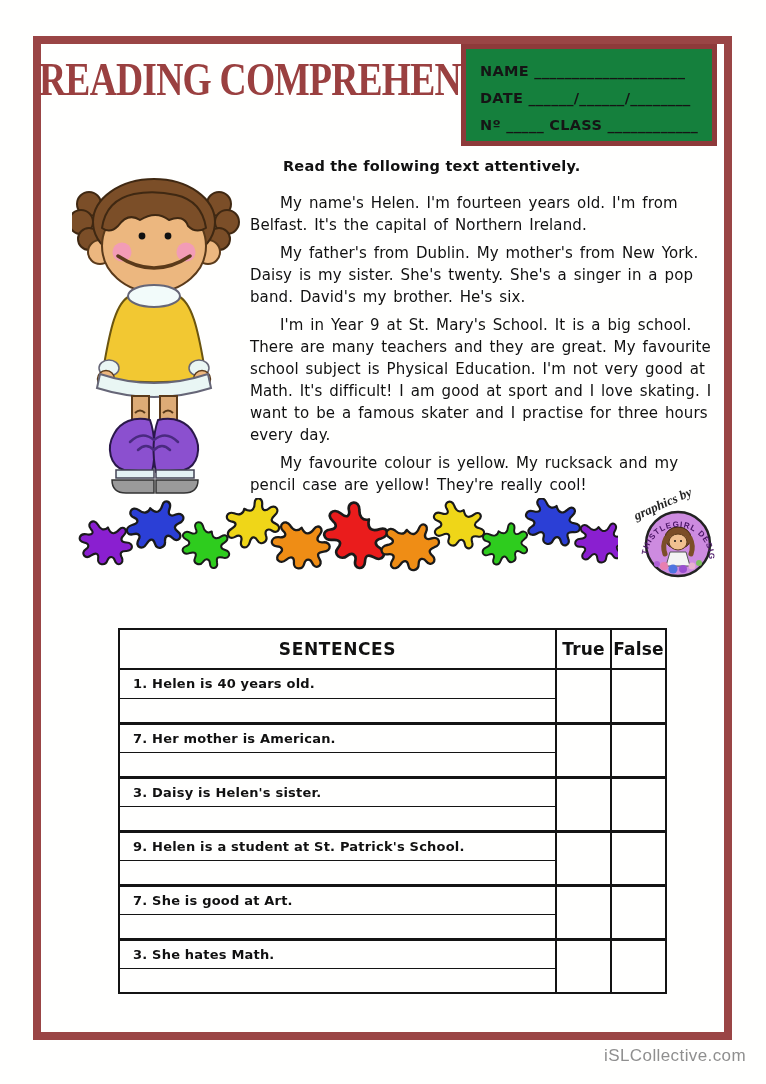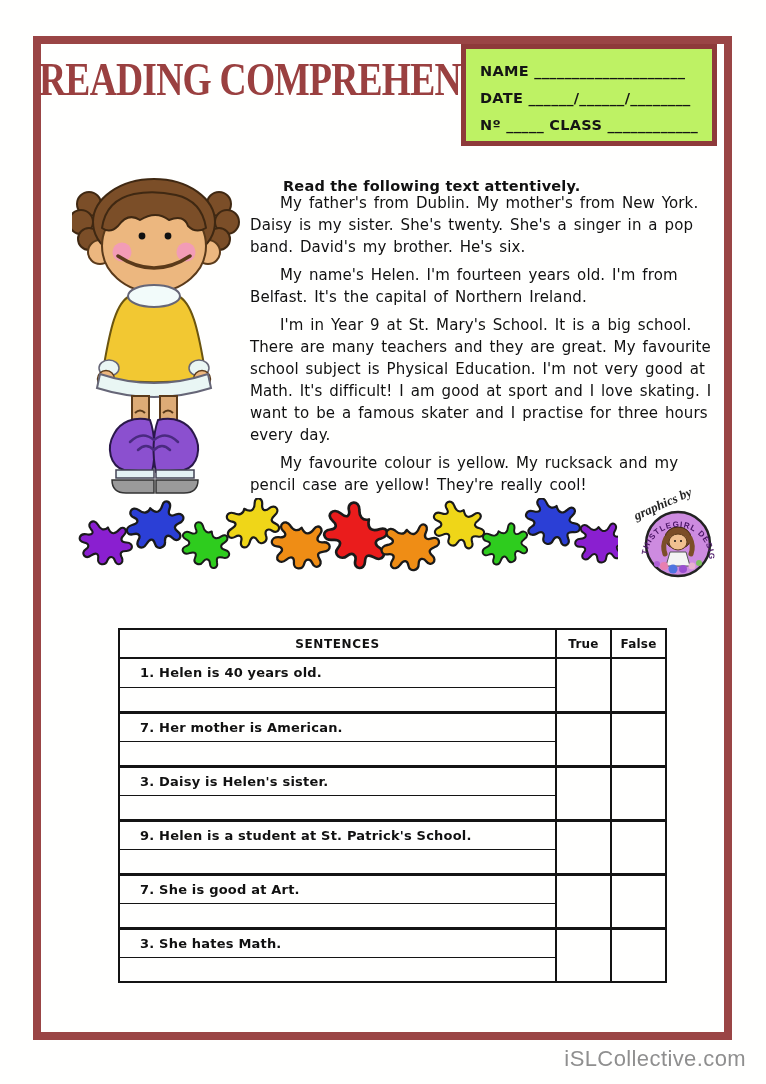--- a/index.html
+++ b/index.html
@@ -5,50 +5,50 @@
   html,body{margin:0;padding:0;background:#fdfcf6;}
   .sheet{position:relative;width:766px;height:1084px;background:#fffffe;overflow:hidden;
          font-family:"DejaVu Sans","Liberation Sans",sans-serif;color:#111;}
   .page-border{position:absolute;left:33px;top:36px;width:683px;height:988px;
                border:8px solid #9a4545;background:transparent;}
   .page-title{position:absolute;left:39px;top:52px;z-index:1;
               font-family:"Liberation Serif","DejaVu Serif",serif;font-weight:bold;
               font-size:47px;color:#9a4040;letter-spacing:-1px;white-space:nowrap;
               transform:scaleX(0.80);transform-origin:left top;}
   .name-box{position:absolute;left:461px;top:44px;width:256px;height:102px;z-index:2;
-            background:#bef264;border:5px solid #8e3a3a;box-sizing:border-box;
+            background:#15803d;border:5px solid #8e3a3a;box-sizing:border-box;
             padding:9px 0 0 14px;}
   .nb-row{font-weight:bold;font-size:14.5px;line-height:27px;letter-spacing:0.3px;color:#151515;}
   .girl{position:absolute;left:72px;top:170px;width:170px;height:335px;}
   .instruction{position:absolute;left:250px;top:158px;width:480px;
-               font-weight:bold;font-size:14.5px;padding-left:33px;letter-spacing:0.2px;margin-top:20px;}
+               font-weight:bold;font-size:14.5px;padding-left:33px;letter-spacing:0.2px;}
   .reading{position:absolute;left:250px;top:192px;width:478px;}
   .reading p{margin:0 0 6px 0;font-size:15px;line-height:22px;text-indent:30px;
              word-spacing:2px;letter-spacing:0.1px;font-weight:500;}
   .splats{position:absolute;left:78px;top:498px;width:540px;height:78px;}
   .stamp{position:absolute;left:630px;top:480px;width:96px;height:100px;}
   .stamp-caption{position:absolute;left:2px;top:16px;z-index:2;white-space:nowrap;
                  font-family:"Liberation Serif","DejaVu Serif",serif;font-style:italic;
                  font-weight:bold;font-size:13px;color:#222;transform:rotate(-24deg);}
   .section-a{position:absolute;left:152px;top:583px;width:560px;
              font-weight:bold;font-size:13.5px;letter-spacing:0.2px;}
   .section-a .lbl{margin-right:12px;}
   .tf-table{position:absolute;left:118px;top:628px;width:546px;border-collapse:collapse;
             table-layout:fixed;}
   .tf-table th,.tf-table td{border:2px solid #141414;padding:0;box-sizing:border-box;}
-  .tf-table th{height:29px;font-size:12px;font-weight:bold;text-align:center;letter-spacing:0.6px;}
+  .tf-table th{height:40px;font-size:17px;font-weight:bold;text-align:center;letter-spacing:0.6px;}
   .th-sent{width:437px;}
   .th-tf{width:55px;letter-spacing:0.2px !important;}
-  td.sent{height:29px;font-size:13px;font-weight:600;padding-left:20px;letter-spacing:0.2px;
+  td.sent{height:29px;font-size:13px;font-weight:600;padding-left:13px;letter-spacing:0.2px;
           border-bottom-width:1.5px !important;}
   td.corr{height:25px;border-top-width:1.5px !important;border-bottom-width:3px !important;}
   td.tf{border-bottom-width:3px !important;}
   tbody:last-of-type td.corr,tbody:last-of-type td.tf{border-bottom-width:2px !important;}
   .footer{position:absolute;right:20px;top:1046px;font-family:"Liberation Sans",sans-serif;
-          font-size:22px;color:#8f8f8f;letter-spacing:0.4px;}
+          font-size:17px;color:#8f8f8f;letter-spacing:0.4px;}
 </style>
 </head>
 <body>
 
 <div class="sheet">
 
   <div class="page-border"></div>
 
   <div class="page-title">READING COMPREHENSION - A</div>
 
@@ -109,22 +109,22 @@
       <rect x="44" y="300" width="38" height="8" fill="#e4f2f4" stroke="#445" stroke-width="1.5"></rect>
       <rect x="84" y="300" width="38" height="8" fill="#e4f2f4" stroke="#445" stroke-width="1.5"></rect>
       <path d="M 40,310 Q 40,323 54,323 L 82,323 L 82,310 Z" fill="#9a9a9a" stroke="#333" stroke-width="1.5"></path>
       <path d="M 126,310 Q 126,323 112,323 L 84,323 L 84,310 Z" fill="#9a9a9a" stroke="#333" stroke-width="1.5"></path>
     </svg>
   </div>
 
   <div class="instruction">Read the following text attentively.</div>
 
   <div class="reading">
+    <p>My name's Helen. I'm fourteen years old. I'm from Belfast. It's the capital of Northern Ireland.</p>
     <p>My father's from Dublin. My mother's from New York. Daisy is my sister. She's twenty. She's a singer in a pop band. David's my brother. He's six.</p>
-    <p>My name's Helen. I'm fourteen years old. I'm from Belfast. It's the capital of Northern Ireland.</p>
     <p>I'm in Year 9 at St. Mary's School. It is a big school. There are many teachers and they are great. My favourite school subject is Physical Education. I'm not very good at Math. It's difficult! I am good at sport and I love skating. I want to be a famous skater and I practise for three hours every day.</p>
     <p>My favourite colour is yellow. My rucksack and my pencil case are yellow! They're really cool!</p>
   </div>
 
   <div class="splats">
     <svg viewBox="0 0 540 78" width="540" height="78">
       <defs>
         <path id="splat" d="M 0 -16 C 4 -9, 8 -11, 11 -16 C 14 -21, 20 -17, 16 -11 C 13 -7, 15 -4, 20 -5 C 27 -6, 28 2, 21 3 C 16 4, 15 6, 18 10 C 22 15, 15 20, 12 14 C 10 10, 6 10, 5 15 C 4 21, -4 21, -4 15 C -4 10, -7 9, -11 13 C -16 18, -22 13, -17 8 C -14 5, -15 2, -20 2 C -27 2, -26 -6, -19 -6 C -13 -6, -12 -9, -16 -12 C -21 -16, -15 -23, -10 -17 C -7 -13, -3 -12, 0 -16 Z" stroke="#1a1a1a" stroke-width="2" stroke-linejoin="round"></path>
       </defs>
       <use href="#splat" transform="translate(27,46) rotate(10) scale(1.05)" fill="#8a1fd0"></use>

